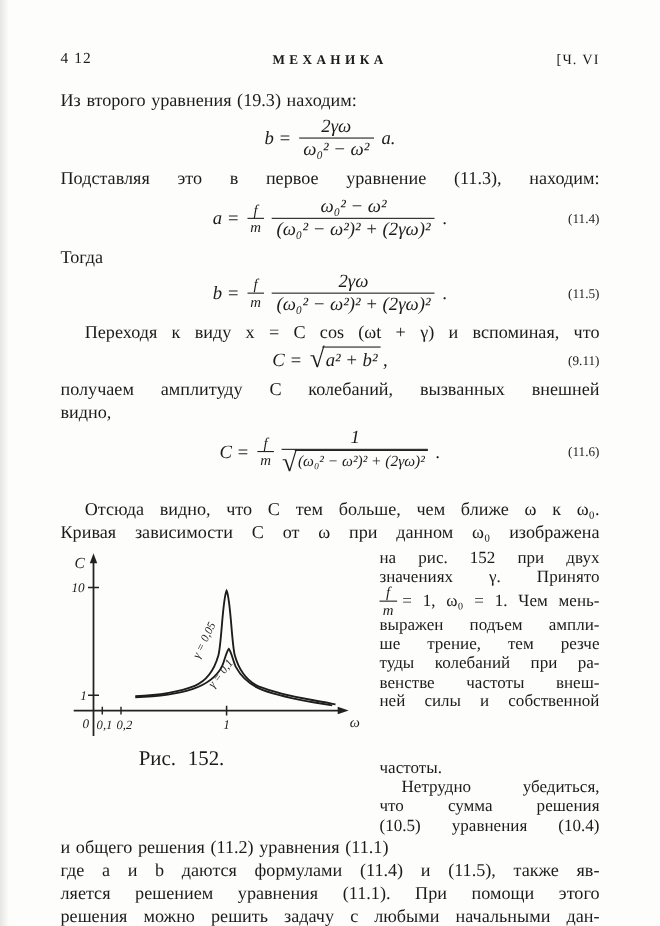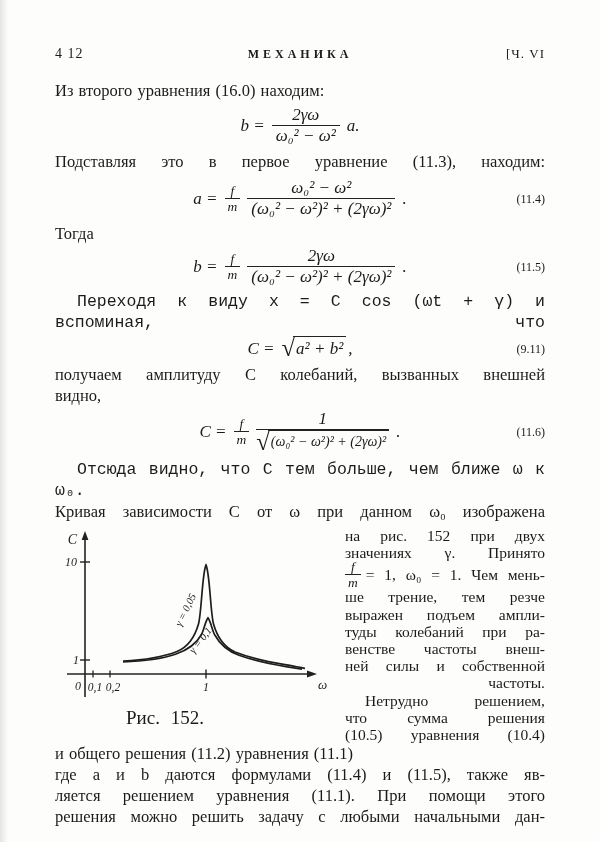--- a/index.html
+++ b/index.html
@@ -17,21 +17,21 @@
   }
   .content{padding:46px 55px 0 55px;}
   
   .header{display:flex;align-items:flex-end;margin-bottom:18px;font-size:14px;}
   .hdr-page{width:120px;letter-spacing:1px;}
   .hdr-title{flex:1;text-align:center;font-weight:700;font-size:12px;letter-spacing:4px;}
   .hdr-chap{width:120px;text-align:right;font-size:13px;letter-spacing:1px;}
   
   .line{font-size:16.5px;line-height:21px;word-spacing:1px;}
   .j{text-align:justify;text-align-last:justify;}
-  .ind{text-indent:22px;font-family:Liberation Mono, monospace;}
+  .ind{text-indent:22px;}
   
   .eqrow{position:relative;display:flex;justify-content:center;align-items:center;
          gap:7px;font-size:17px;font-style:italic;}
   .eqtag{position:absolute;right:0;top:50%;transform:translateY(-50%);
          font-style:normal;font-size:12px;}
   .frac{display:inline-block;text-align:center;vertical-align:middle;line-height:1.18;}
   .frac .num{display:block;padding:0 4px;}
   .frac .den{display:block;border-top:1.3px solid #222;padding:0 4px;}
   .sfrac{display:inline-block;text-align:center;vertical-align:middle;
          font-size:13.5px;line-height:1.12;}
@@ -44,42 +44,42 @@
   .m1{margin:4px 0 5px 0;}
   .m2{margin:6px 0 4px 0;}
   
   .columns{display:flex;margin-top:5px;}
   .fig{width:290px;flex:0 0 290px;}
   .fig svg{display:block;}
   .caption{text-align:center;font-size:19px;margin-top:2px;word-spacing:6px;
            padding-right:70px;}
   .rcol{flex:1;font-size:15.5px;line-height:17.2px;word-spacing:1px;}
   .rline{text-align:justify;text-align-last:justify;}
-  .rline.nj{text-align:right;text-align-last:auto;}
+  .rline.nj{text-align:left;text-align-last:auto;margin-top:44px;}
   .rline.ind2{text-indent:20px;}
   .fline{display:flex;align-items:center;gap:5px;height:27px;
          text-align:justify;}
   .fline .rest{flex:1;text-align:justify;text-align-last:justify;}
   .it{font-style:italic;}
   .figtext{font-family:"Liberation Serif", serif;font-style:italic;fill:#1d1d1d;}
 </style>
 </head>
 <body>
 
 <div class="scan-edge"></div>
 
 <div class="content">
 
   <div class="header">
     <span class="hdr-page">4 12</span>
     <span class="hdr-title">МЕХАНИКА</span>
     <span class="hdr-chap">[Ч. VI</span>
   </div>
 
-  <div class="line">Из второго уравнения (16.0) находим:</div>
+  <div class="line">Из второго уравнения (19.3) находим:</div>
 
   <div class="eqrow m1">
     <span>b =</span>
     <span class="frac">
       <span class="num">2γω</span>
       <span class="den">ω₀² − ω²</span>
     </span>
     <span>a.</span>
   </div>
 
@@ -140,21 +140,21 @@
       <span class="num">1</span>
       <span class="den" style="padding:0;"><span class="sqrt">
             <span class="sqrt-sign">√</span>
             <span class="sqrt-body" style="font-size:14px;padding-top:3px;">(ω₀² − ω²)² + (2γω)²</span>
           </span></span>
     </span>
     <span>.</span>
     <span class="eqtag">(11.6)</span>
   </div>
 
-  <div class="line j ind" style="margin-top:4px;">Отсюда видно, что C тем больше, чем ближе ω к ω₀.</div>
+  <div class="line j ind" style="margin-top:18px;">Отсюда видно, что C тем больше, чем ближе ω к ω₀.</div>
   <div class="line j">Кривая зависимости C от ω при данном ω₀ изображена</div>
 
   <div class="columns">
     <div class="fig">
       <svg width="285" height="178" viewBox="0 0 285 178">
 
         <line x1="30" y1="10" x2="30" y2="170" stroke="#222" stroke-width="1.6"></line>
         <polygon points="30,4 26.6,13 33.4,13" fill="#222"></polygon>
         <line x1="12" y1="147" x2="256" y2="147" stroke="#222" stroke-width="1.6"></line>
         <polygon points="262,147 252,143.6 252,150.4" fill="#222"></polygon>
@@ -192,27 +192,27 @@
     <div class="rcol">
       <div class="rline">на рис. 152 при двух</div>
       <div class="rline">значениях γ. Принято</div>
       <div class="fline">
         <span class="sfrac it">
           <span class="num">f</span>
           <span class="den">m</span>
         </span>
         <span class="rest">= 1, ω₀ = 1. Чем мень-</span>
       </div>
+      <div class="rline">выражен подъем ампли-</div>
       <div class="rline">ше трение, тем резче</div>
-      <div class="rline">выражен подъем ампли-</div>
       <div class="rline">туды колебаний при ра-</div>
       <div class="rline">венстве частоты внеш-</div>
       <div class="rline">ней силы и собственной</div>
       <div class="rline nj">частоты.</div>
-      <div class="rline ind2">Нетрудно решением,</div>
+      <div class="rline ind2">Нетрудно убедиться,</div>
       <div class="rline">что сумма решения</div>
       <div class="rline">(10.5) уравнения (10.4)</div>
     </div>
   </div>
 
   <div class="line" style="margin-top:0;">и общего решения (11.2) уравнения (11.1)</div>
 
 
   <div class="line j">где a и b даются формулами (11.4) и (11.5), также яв-</div>
   <div class="line j">ляется решением уравнения (11.1). При помощи этого</div>

